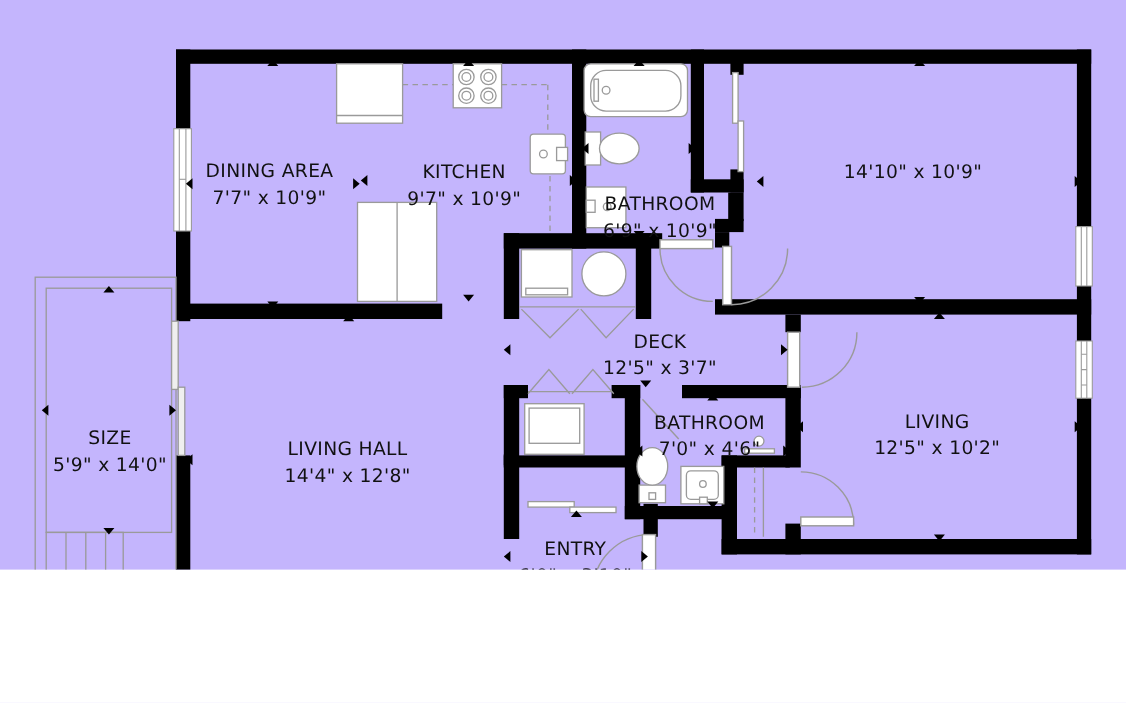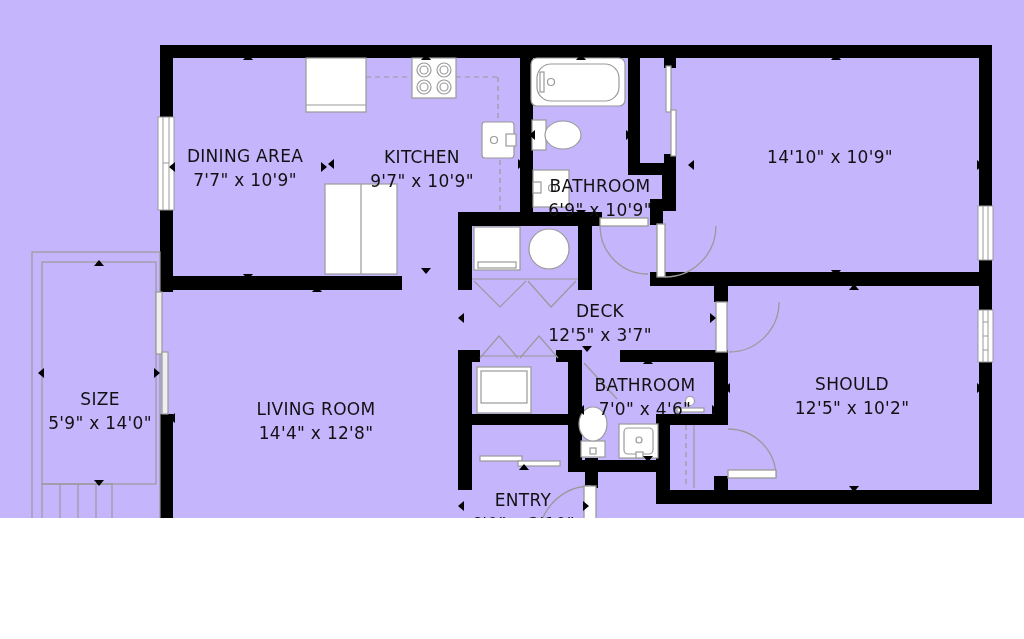--- a/index.html
+++ b/index.html
@@ -248,31 +248,31 @@
       <div class="room-label" style="left: 600px; top: 299px;"><span>DECK</span><span class="dims">12'5" x 3'7"</span></div>
       <div class="arrow ar-up" style="left: 582px; top: 284px;"></div>
       <div class="arrow ar-down" style="left: 582px; top: 346px;"></div>
       <div class="arrow ar-left" style="left: 458px; top: 313px;"></div>
       <div class="arrow ar-right" style="left: 710px; top: 313px;"></div>
       <div class="room-label" style="left: 100px; top: 387px;"><span>SIZE</span><span class="dims">5'9" x 14'0"</span></div>
       <div class="arrow ar-up" style="left: 94px; top: 260px;"></div>
       <div class="arrow ar-down" style="left: 94px; top: 480px;"></div>
       <div class="arrow ar-left" style="left: 38px; top: 368px;"></div>
       <div class="arrow ar-right" style="left: 154px; top: 368px;"></div>
-      <div class="room-label" style="left: 316px; top: 397px;"><span>LIVING ROOM</span><span class="dims">14'4" x 12'8"</span></div>
+      <div class="room-label" style="left: 316px; top: 397px;"><span>LIVING HALL</span><span class="dims">14'4" x 12'8"</span></div>
       <div class="arrow ar-up" style="left: 311.5px; top: 286px;"></div>
       <div class="arrow ar-down" style="left: 311.5px; top: 543px;"></div>
       <div class="arrow ar-left" style="left: 169px; top: 412.5px;"></div>
       <div class="arrow ar-right" style="left: 458px; top: 412.5px;"></div>
       <div class="room-label" style="left: 645px; top: 373px;"><span>BATHROOM</span><span class="dims">7'0" x 4'6"</span></div>
       <div class="arrow ar-up" style="left: 643px; top: 358px;"></div>
       <div class="arrow ar-down" style="left: 643px; top: 456px;"></div>
       <div class="arrow ar-left" style="left: 578px; top: 405px;"></div>
       <div class="arrow ar-right" style="left: 712px; top: 405px;"></div>
-      <div class="room-label" style="left: 852px; top: 372px;"><span>SHOULD</span><span class="dims">12'5" x 10'2"</span></div>
+      <div class="room-label" style="left: 852px; top: 372px;"><span>LIVING</span><span class="dims">12'5" x 10'2"</span></div>
       <div class="arrow ar-up" style="left: 848.5px; top: 284px;"></div>
       <div class="arrow ar-down" style="left: 848.5px; top: 486px;"></div>
       <div class="arrow ar-left" style="left: 724px; top: 383px;"></div>
       <div class="arrow ar-right" style="left: 977px; top: 383px;"></div>
       <div class="room-label" style="left: 523px; top: 488px; text-align: center;"><span>ENTRY</span><span class="dims">6'0" x 3'10"</span></div>
       <div class="arrow ar-up" style="left: 518.5px; top: 464px;"></div>
       <div class="arrow ar-down" style="left: 518.5px; top: 542px;"></div>
       <div class="arrow ar-left" style="left: 458px; top: 501px;"></div>
       <div class="arrow ar-right" style="left: 583px; top: 501px;"></div>
     </div>

